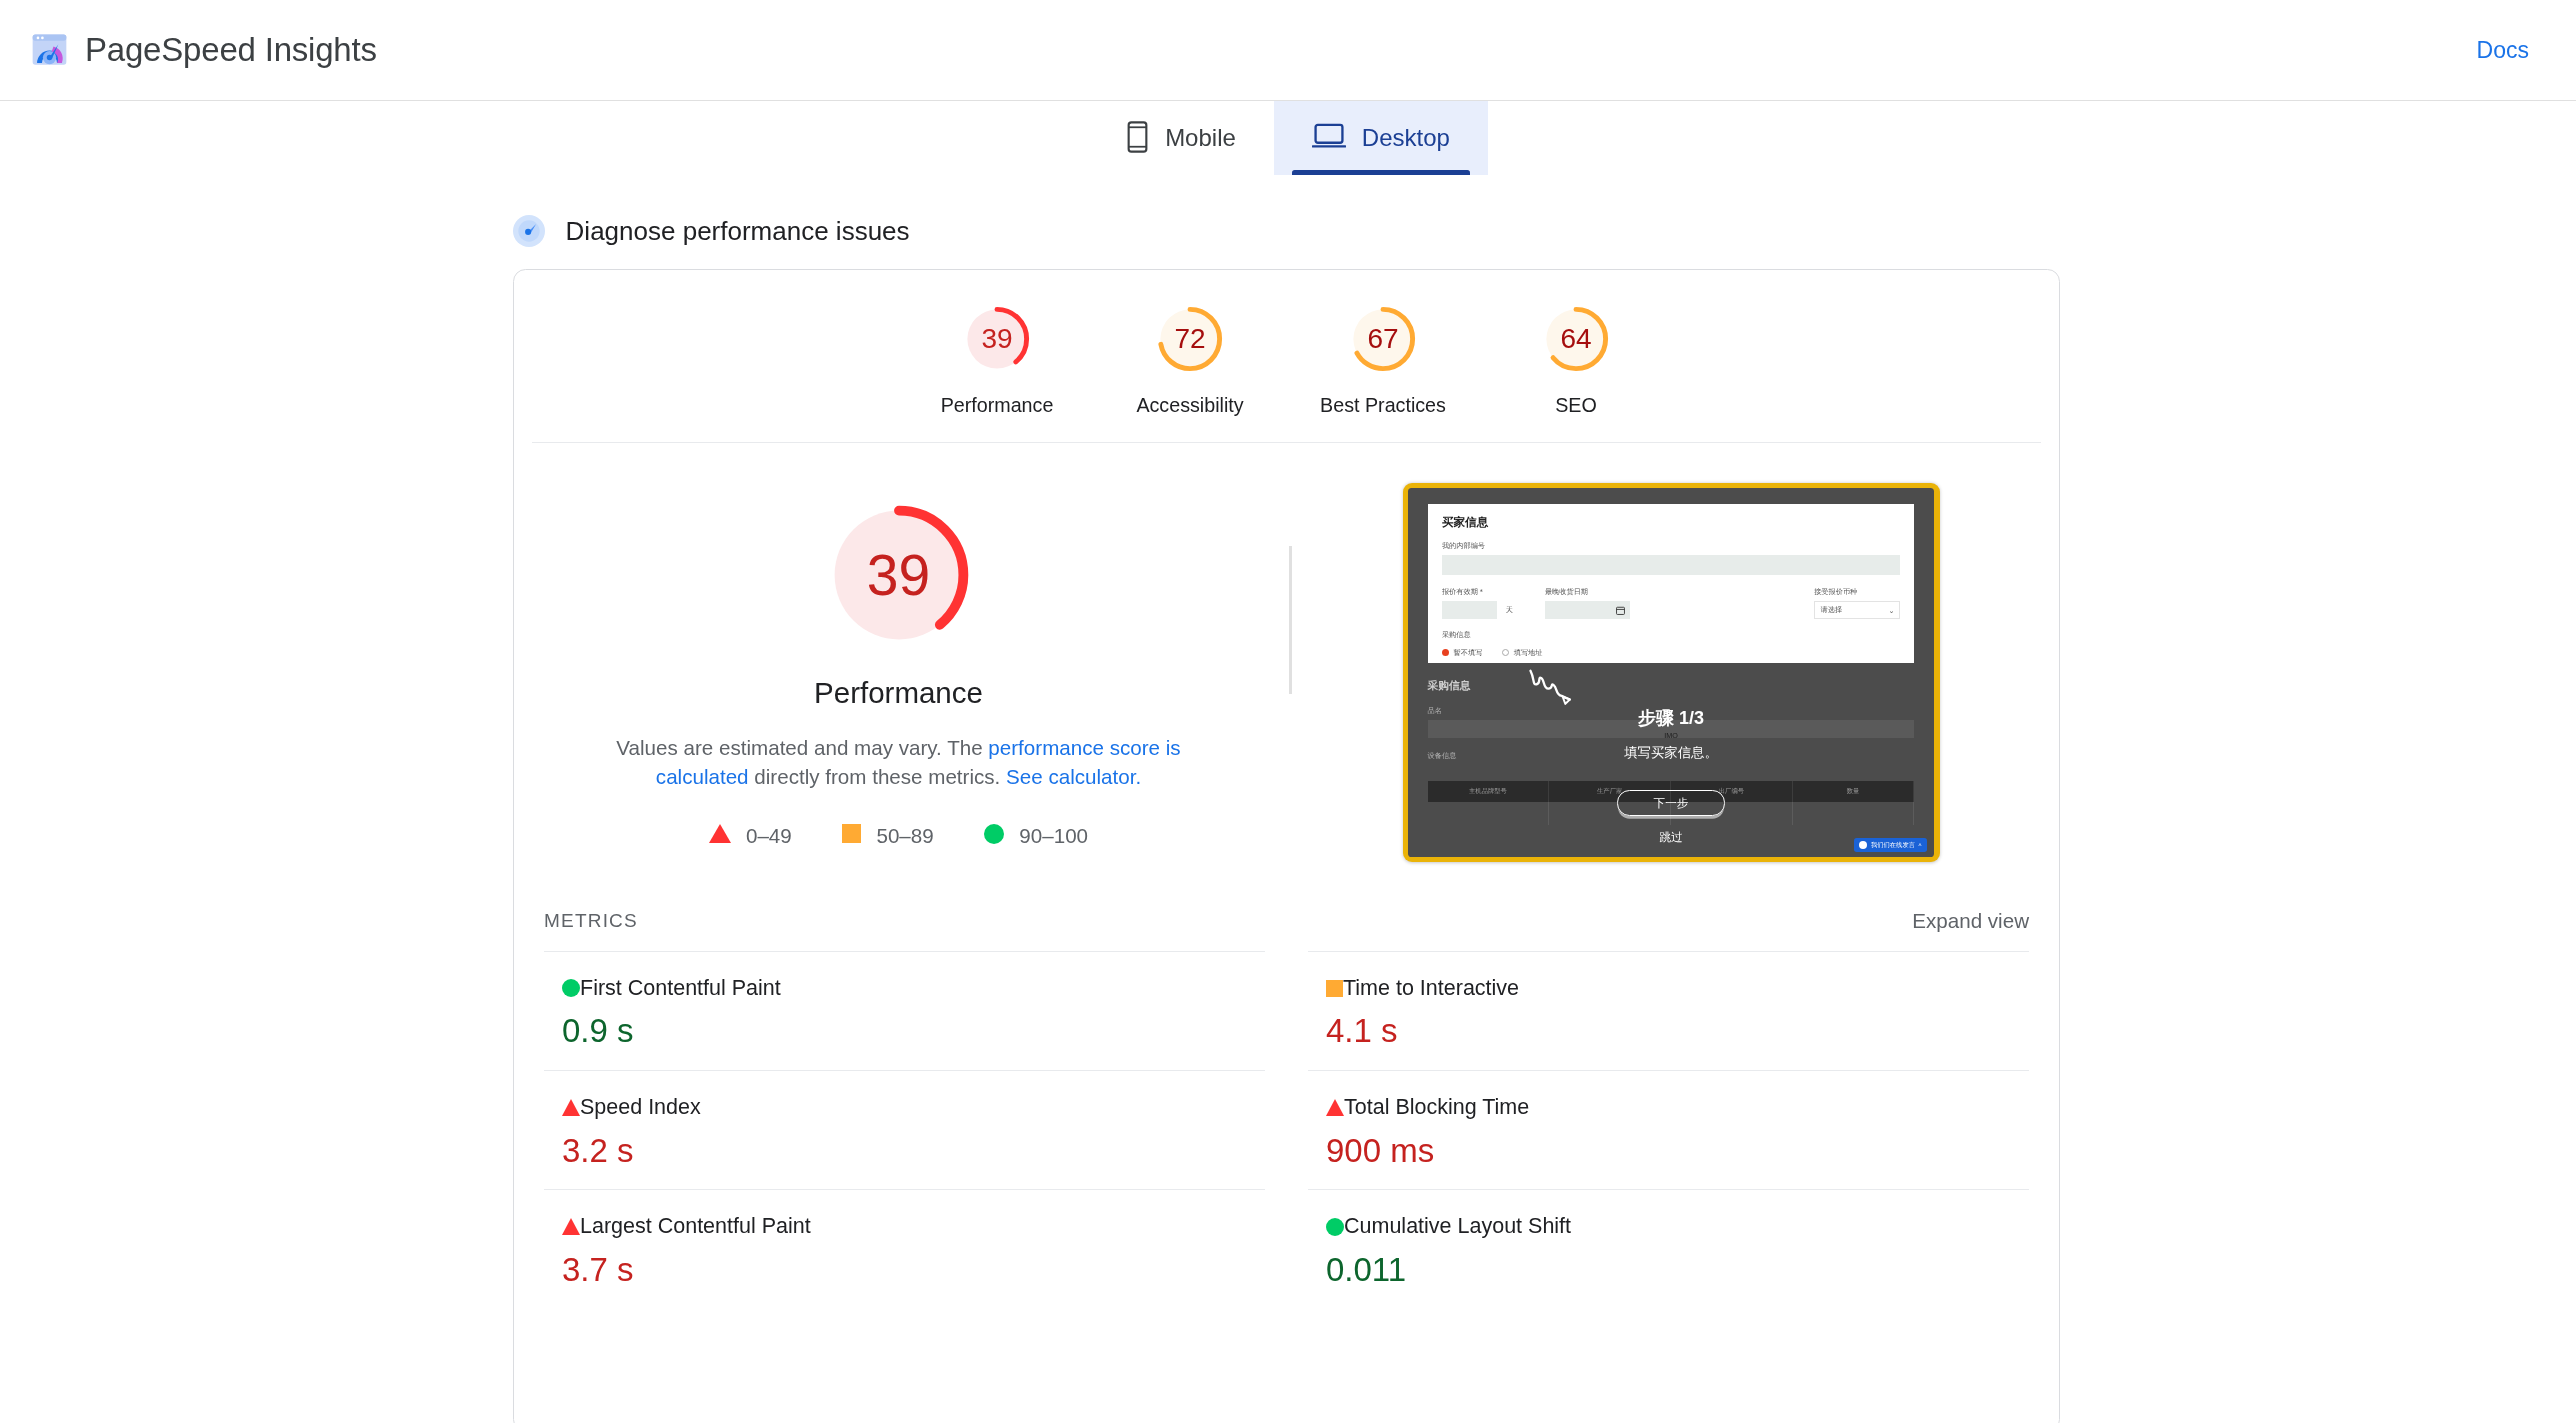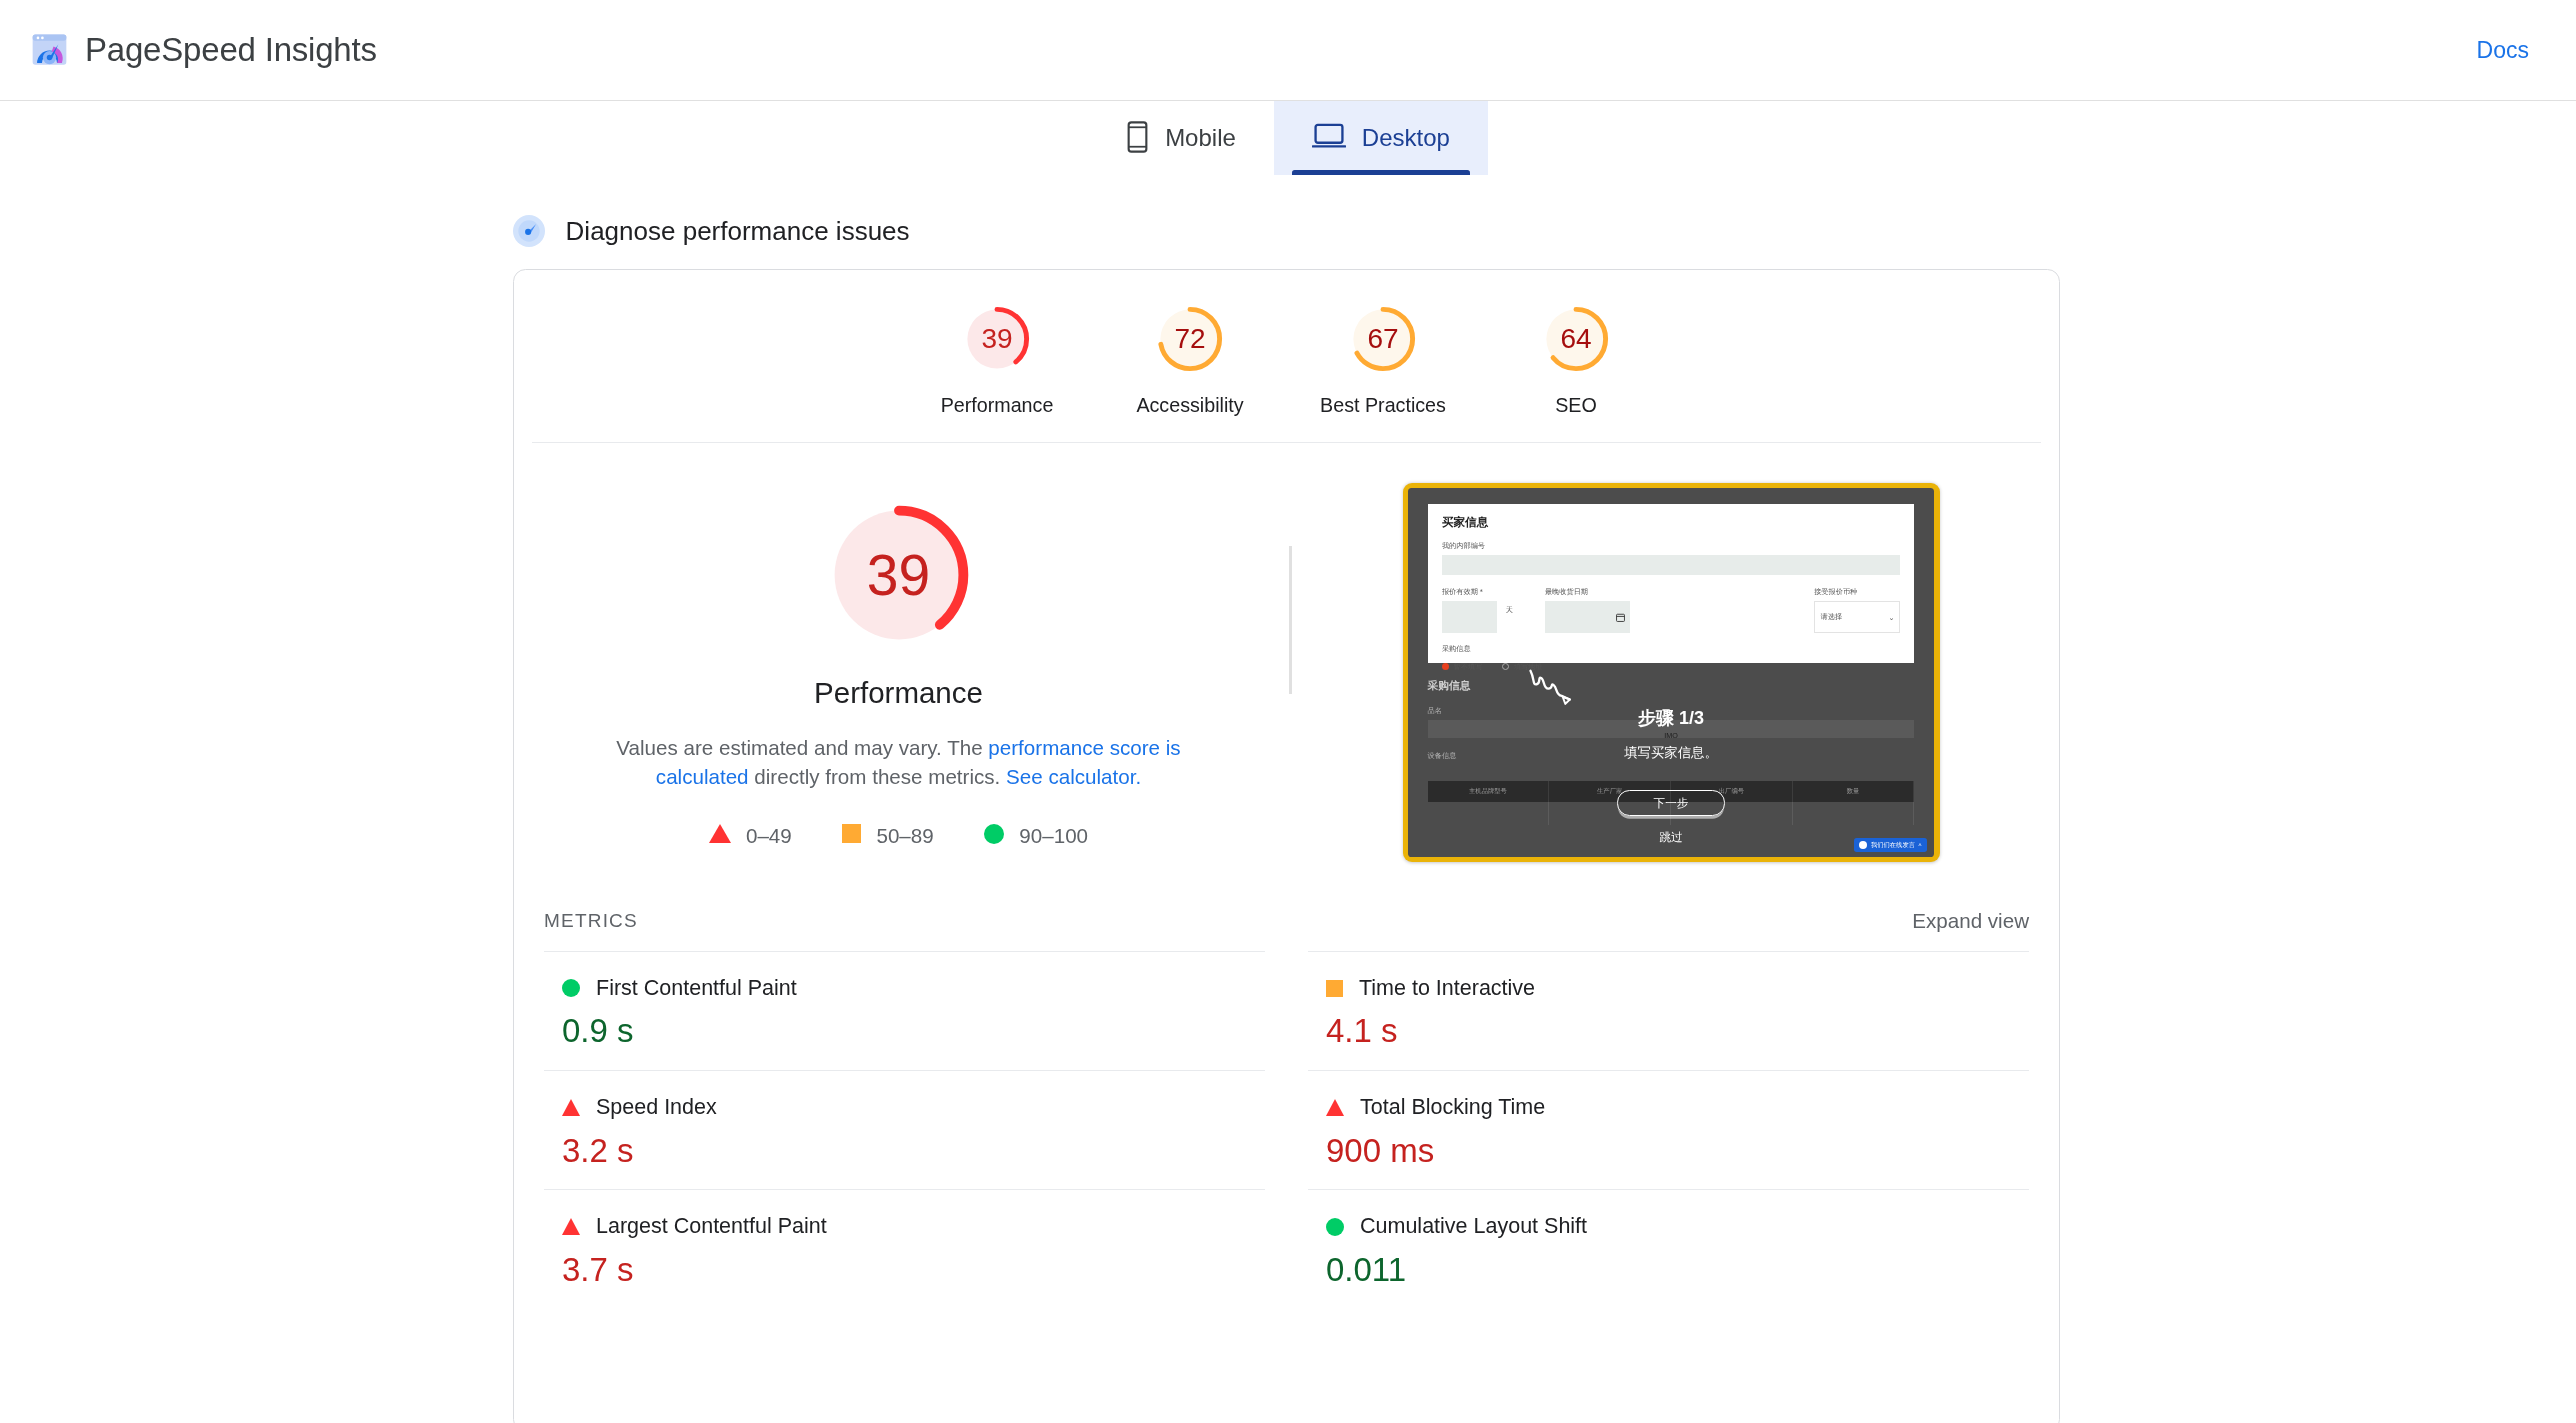--- a/index.html
+++ b/index.html
@@ -275,21 +275,21 @@
     box-sizing: border-box;
   }
   .sc-title { font-size: 11.6px; color: #222; font-weight: 700; }
   .sc-lbl { font-size: 7.2px; color: #555; margin-top: 10.7px; }
   .sc-input {
     background: #e7ecea; height: 19.7px; margin-top: 4.5px; width: 100%;
   }
   .sc-row { display: flex; margin-top: 11.6px; gap: 23px; align-items: flex-end; }
   .sc-col { }
   .sc-field {
-    background: #e7ecea; height: 32px; margin-top: 4.5px;
+    background: #e7ecea; height: 18px; margin-top: 4.5px;
     display: flex; align-items: center; justify-content: flex-end;
     padding-right: 4.5px; box-sizing: border-box;
   }
   .sc-suffix {
     background:#fff; width: 25px; height: 18px; margin-top:4.5px;
     display:flex; align-items:center; justify-content:center;
     font-size:7.2px; color:#555;
   }
   .sc-radios { display: flex; gap: 19.7px; margin-top: 8px; align-items: center; }
   .sc-radio { display: flex; align-items: center; gap: 4.5px; font-size: 7.2px; color: #555; }
@@ -353,21 +353,21 @@
   .metrics-grid {
     display: grid;
     grid-template-columns: 1fr 1fr;
     column-gap: 43px;
     margin: 18px 30px 0 30px;
   }
   .metric {
     border-top: 0.9px solid #e8eaed;
     padding: 24px 0 19.7px 18px;
   }
-  .metric-head { display:flex; align-items:center; gap: 16px; }
+  .metric-head { display:flex; align-items:center; }
   .metric-name { font-size: 21.5px; color: #202124; white-space: nowrap; }
   .metric-value { font-size: 33px; margin-top: 11.6px; }
   .m-tri {
     width: 0; height: 0;
     border-left: 9.8px solid transparent;
     border-right: 9.8px solid transparent;
     border-bottom: 17px solid #f33;
     flex: none;
   }
   .m-sq { width: 17px; height: 17px; background: #fa3; flex:none;}

